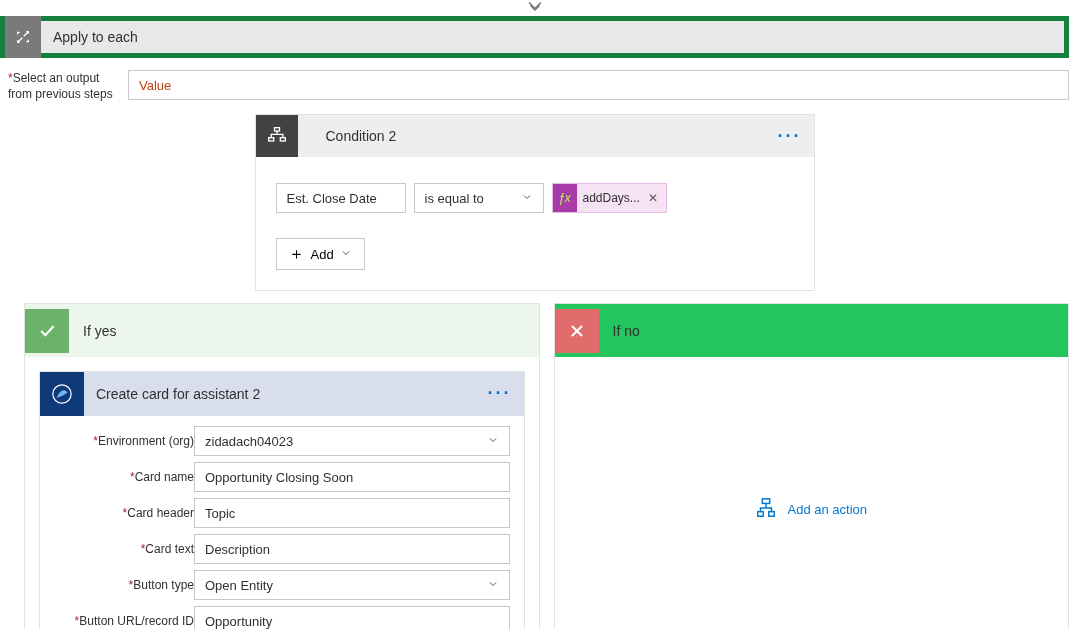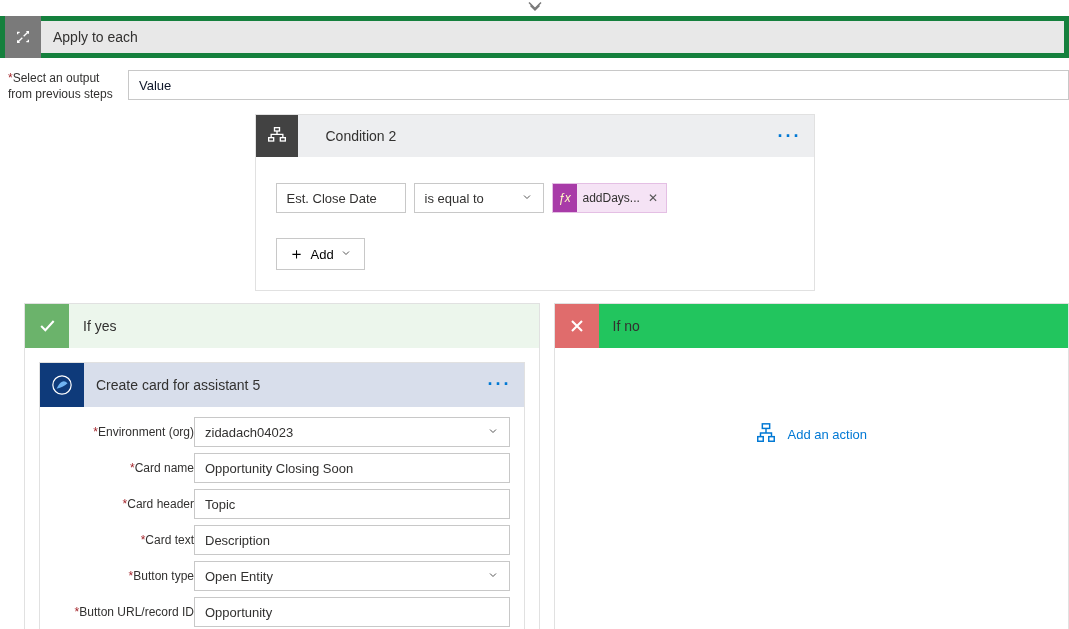--- a/index.html
+++ b/index.html
@@ -52,21 +52,21 @@
     line-height: 1.35;
   }
   .req { color: #a4262c; }
   .output-input {
     flex: 1;
     border: 1px solid #c8c8c8;
     height: 30px;
     padding: 0 10px;
     font-size: 13px;
     background: #fff;
-    color: #0f172a;
+    color: #c2410c;
     margin-right: 0;
   }
   .condition-wrap {
     display: flex;
     justify-content: center;
   }
   .condition-card {
     width: 560px;
     border: 1px solid #e1e1e1;
     background: #fff;
@@ -128,21 +128,21 @@
     display: flex;
     align-items: center;
     border: 1px solid #e4bfe4;
     background: #f5e3f5;
     height: 30px;
     font-size: 12px;
     overflow: hidden;
   }
   .fx-badge {
     background: #a83ba8;
-    color: #fef9c3;
+    color: #bef264;
     width: 24px;
     height: 30px;
     display: flex;
     align-items: center;
     justify-content: center;
     font-style: italic;
     font-size: 12px;
     margin-right: 6px;
   }
   .fx-label { padding-right: 4px; max-width: 64px; overflow:hidden; text-overflow: ellipsis; white-space: nowrap;}
@@ -172,21 +172,21 @@
   .branch {
     flex: 1;
     border: 1px solid #e1e1e1;
     background: #fff;
     min-width: 0;
   }
   .branch.yes { margin-left: 24px; }
   .branch-header {
     display: flex;
     align-items: center;
-    height: 44px;
+    height: 53px;
   }
   .branch-header.yes { background: #ecf6ec; }
   .branch-header.no { background: #22c55e; }
   .branch-icon {
     width: 44px;
     height: 44px;
     display: flex;
     align-items: center;
     justify-content: center;
   }
@@ -246,21 +246,22 @@
     font-size: 13px;
     color: #323130;
     display: flex;
     align-items: center;
     gap: 8px;
     cursor: pointer;
   }
   .add-action-wrap {
     display: flex;
     justify-content: center;
-    padding: 74px 0 30px 0;
+    padding: 112px 0 30px 0;
+    margin-top: 28px;
   }
   .add-action {
     display: flex;
     align-items: center;
     gap: 10px;
     color: #0078d4;
     font-size: 13px;
     cursor: pointer;
   }
   .add-action svg { width: 22px; height: 22px; }
@@ -360,21 +361,21 @@
     </div>
     <div class="branch-body">
       <div class="action-card">
         <div class="action-header">
           <div class="action-icon">
             <svg viewBox="0 0 24 24">
                 <circle cx="12" cy="12" r="10" fill="#0e3a7a" stroke="#fff" stroke-width="1.3"></circle>
                 <path d="M6 16 Q12 4 18 10 Q14 14 6 16" fill="#6fb3f2"></path>
               </svg>
           </div>
-          <div class="action-title">Create card for assistant 5</div>
+          <div class="action-title">Create card for assistant 2</div>
           <div class="card-menu">···</div>
         </div>
         <div class="action-body">
           <div class="frm-row">
             <div class="frm-label"><span class="req">*</span><span>Environment (org)</span></div>
             <div class="frm-input">
               <span>zidadach04023</span>
               <span class="chevron"><svg viewBox="0 0 24 24">
                     <path d="M6 9l6 6 6-6" fill="none" stroke="#555" stroke-width="2"></path>
                   </svg></span>

